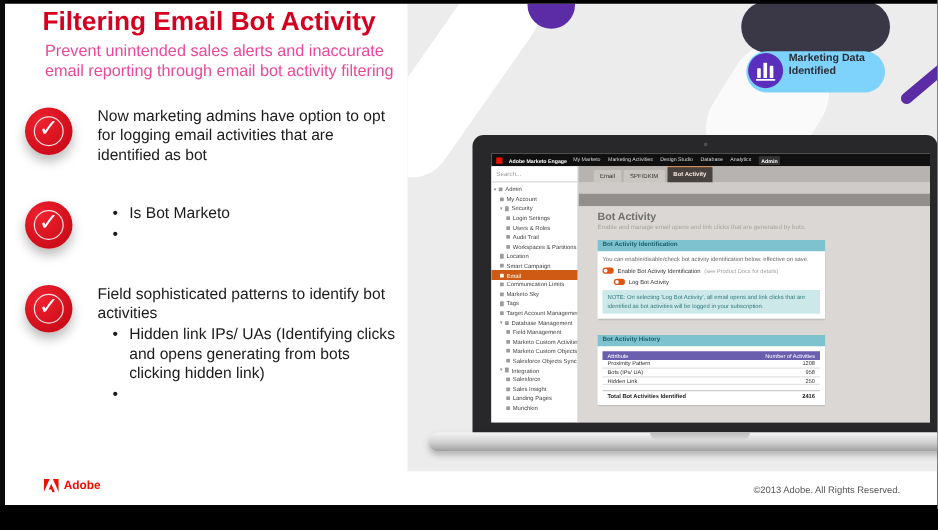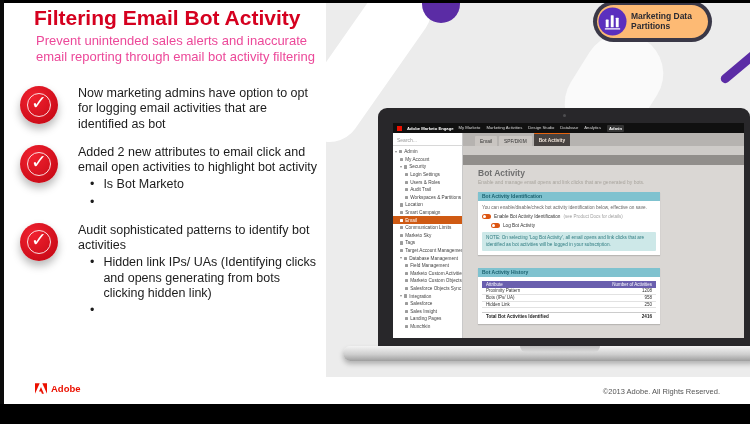--- a/index.html
+++ b/index.html
@@ -13,28 +13,28 @@
 
   
   .right-zone{position:absolute;left:326px;top:3px;width:424px;height:374px;background:#ececec;overflow:hidden;}
   .swoosh1{position:absolute;left:8px;top:-35px;width:62px;height:185px;background:#fff;border-radius:34px;transform:rotate(35deg);}
   .swoosh2{position:absolute;left:248px;top:28px;width:80px;height:115px;background:#fafafa;border-radius:42px;transform:rotate(32deg);}
   .blob{position:absolute;left:96px;top:-18px;width:38px;height:38px;border-radius:50%;background:#5b2ca5;}
   .slash{position:absolute;left:390px;top:58px;width:50px;height:9px;border-radius:5px;background:#5b2ca5;transform:rotate(-40deg);}
 
   
   .badge{position:absolute;left:593px;top:1px;width:119px;height:41px;background:#3a3847;border-radius:21px;padding:4px;}
-  .badge-inner{width:100%;height:100%;background:#fdba74;border-radius:17px;display:flex;align-items:center;gap:4px;padding:1px 4px 1px 1px;}
+  .badge-inner{width:100%;height:100%;background:#7dd3fc;border-radius:17px;display:flex;align-items:flex-start;gap:4px;padding:1px 4px 1px 1px;margin-top:36px;}
   .badge-icon{width:29px;height:29px;flex:0 0 29px;}
   .badge-text{font-size:8.5px;font-weight:700;color:#2b2b33;line-height:1.15;}
 
   
   .title{position:absolute;left:34px;top:6px;margin:0;font-size:21px;font-weight:700;color:#d5001f;}
   .subtitle{position:absolute;left:36px;top:33px;width:282px;margin:0;font-size:13px;line-height:1.24;color:#ec4899;}
-  .bullets{position:absolute;left:20px;top:86px;width:300px;display:flex;flex-direction:column;gap:0;}
+  .bullets{position:absolute;left:20px;top:86px;width:300px;display:flex;flex-direction:column;gap:16px;}
   .bullet{position:relative;display:flex;gap:20px;margin-bottom:13px;}
   .check{flex:0 0 38px;width:38px;height:38px;border-radius:50%;
          background:radial-gradient(circle at 35% 30%,#f0212f,#c00511);
          box-shadow:0 5px 9px rgba(0,0,0,.28);position:relative;}
   .check::before{content:'';position:absolute;inset:7px;border:1.5px solid rgba(255,255,255,.85);border-radius:50%;}
   .check::after{content:'✓';position:absolute;left:0;right:0;top:5px;text-align:center;color:#fff;font-size:19px;font-weight:400;}
   .btext{font-size:12.5px;line-height:1.22;color:#1c1c1c;width:245px;}
   .subrow{display:flex;gap:9px;padding-left:12px;margin-top:2px;}
   .subrow .dot{flex:0 0 auto;}
 
@@ -115,21 +115,21 @@
         <circle cx="15" cy="15" r="14.5" fill="#5b2fbe"></circle>
         <g fill="#fff">
           <rect x="8" y="13" width="3" height="8" rx="0.6"></rect>
           <rect x="13.2" y="8.5" width="3" height="12.5" rx="0.6"></rect>
           <rect x="18.4" y="11" width="3" height="10" rx="0.6"></rect>
           <rect x="7" y="22" width="16" height="1.3" rx="0.6"></rect>
         </g>
       </svg>
       <div class="badge-text">
         <div>Marketing Data</div>
-        <div>Partitions</div>
+        <div>Identified</div>
       </div>
     </div>
   </div>
 
   <div class="laptop-screen">
     <div class="camera"></div>
 
     <div class="app">
 
       <div class="appnav">
@@ -377,39 +377,38 @@
           <div>Now marketing admins have option to opt for logging email activities that are identified as bot</div>
           <div class="subs">
             
           </div>
         </div>
       </div>
 
       <div class="bullet">
         <div class="check"></div>
         <div class="btext">
-          <div>Added 2 new attributes to email click and email open activities to highlight bot activity</div>
           <div class="subs">
 
               <div class="subrow">
                 <span class="dot">•</span>
                 <span>Is Bot Marketo</span>
               </div>
 
               <div class="subrow">
                 <span class="dot">•</span>
               </div>
             </div>
         </div>
       </div>
 
       <div class="bullet">
         <div class="check"></div>
         <div class="btext">
-          <div>Audit sophisticated patterns to identify bot activities</div>
+          <div>Field sophisticated patterns to identify bot activities</div>
           <div class="subs">
 
               <div class="subrow">
                 <span class="dot">•</span>
                 <span>Hidden link IPs/ UAs (Identifying clicks and opens generating from bots clicking hidden link)</span>
               </div>
 
               <div class="subrow">
                 <span class="dot">•</span>
               </div>

